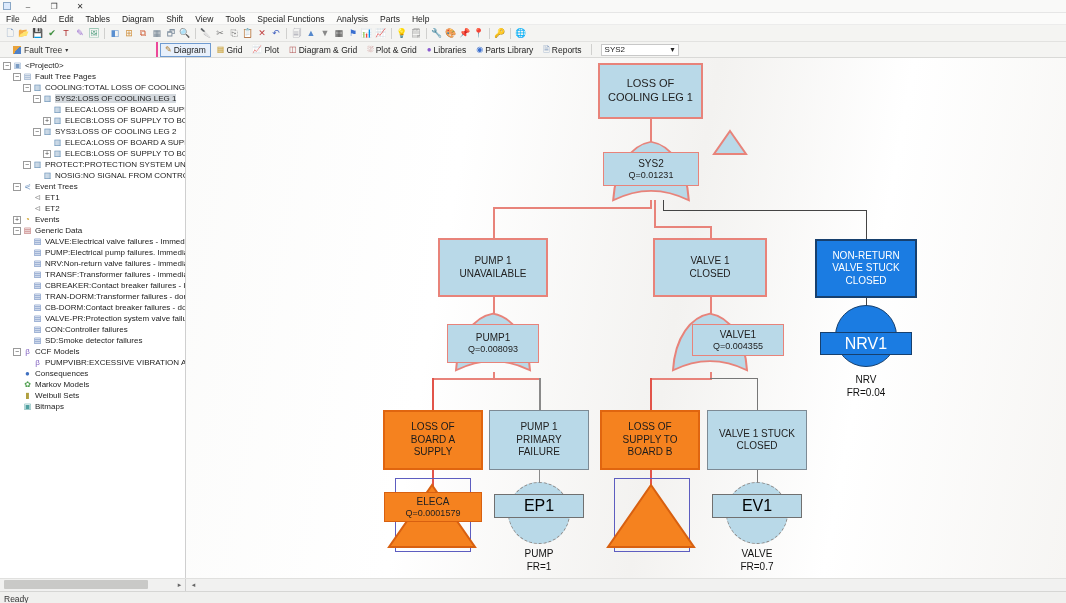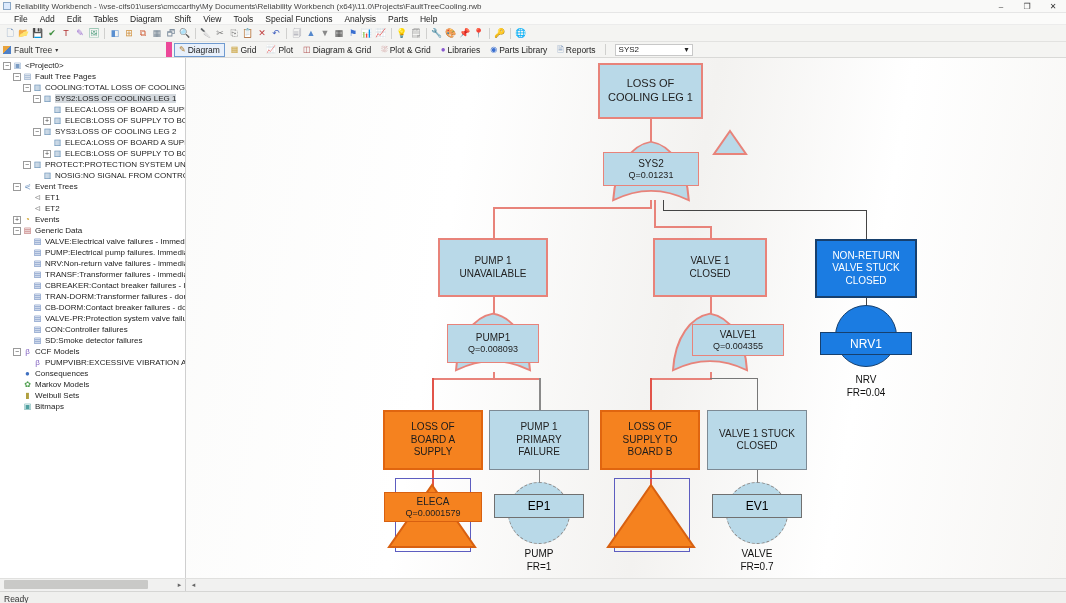--- a/index.html
+++ b/index.html
@@ -6,30 +6,30 @@
   html,body { width:1066px; height:603px; overflow:hidden;
     font-family:"Liberation Sans", sans-serif; background:#fff; }
   .titlebar { height:13px; background:#f9f9f8; display:flex; align-items:center;
     border-bottom:1px solid #e6e6e6; font-size:8px; color:#444; }
   .titlebar .appicon { width:8px; height:8px; margin:0 4px 0 3px; border:1px solid #8aa7c6;
     background:#dceafd; }
   .titlebar .title { flex:1; white-space:nowrap; overflow:hidden; }
   .wincontrols { display:flex; }
   .wincontrols span { width:26px; text-align:center; font-size:8px; color:#333; cursor:default; }
   .menubar { height:12px; background:#fbfbfa; display:flex; align-items:center;
-    font-size:8.5px; color:#222; border-bottom:1px solid #ececec; padding-left:8px; }
+    font-size:8.5px; color:#222; border-bottom:1px solid #ececec; padding-left:0; }
   .menubar span { padding:0 6px; }
   .toolbar1 { height:17px; background:#f4f4f2; border-bottom:1px solid #e2e2e0;
     display:flex; align-items:center; padding-left:3px; font-size:10px; }
   .tbicon { width:14px; height:13px; display:inline-flex; align-items:center; justify-content:center;
     font-size:9px; line-height:1; }
   .tbsep { width:1px; height:11px; background:#d0d0ce; margin:0 3px; }
   .row2 { height:16px; display:flex; background:#f4f4f2; border-bottom:1px solid #d9d9d7; }
-  .paneheader { width:172px; display:flex; align-items:center; font-size:8.5px; color:#333;
-    border-right:6px solid #ec4899; padding-left:3px; background:#f4f4f2; }
+  .paneheader { width:158px; display:flex; align-items:center; font-size:8.5px; color:#333;
+    border-right:2px solid #ec4899; padding-left:13px; background:#f4f4f2; }
   .paneheader .ph-icon { width:8px; height:8px; margin-right:3px;
     background:linear-gradient(135deg,#e8a33c 50%,#4f81c7 50%); }
   .toolbar2 { flex:1; display:flex; align-items:center; font-size:8.5px; color:#222; padding-left:2px; }
   .viewbtn { display:flex; align-items:center; padding:1px 4px; margin-right:2px; white-space:nowrap; }
   .viewbtn .vicon { margin-right:2px; font-size:8px; }
   .viewbtn.active { border:1px solid #6f9bd1; background:#e8f0fb; }
   .combo { display:flex; align-items:center; justify-content:space-between; width:78px; height:12px;
     background:#fff; border:1px solid #c8c8c8; font-size:8px; padding:0 3px; margin-left:6px; }
   .content { position:relative; width:1066px; height:520px; display:flex; }
   .sidebar { width:186px; height:520px; border-right:1px solid #cfcfcf; background:#fff;
@@ -47,21 +47,21 @@
   .box { position:absolute; display:flex; align-items:center; justify-content:center;
     text-align:center; font-size:10px; line-height:1.25; color:#222; white-space:pre-line; }
   .lightblue { background:var(--c-lightblue,#b9d9e8); border:2px solid var(--c-salmon,#e8837a); }
   .lightblue-gray { background:var(--c-lightblue,#b9d9e8); border:1px solid #7d8a94; }
   .orangebox { background:var(--c-orange,#f5821f); border:2px solid #e0650f; color:#1c1c1c; }
   .brightblue { background:var(--c-brightblue,#1b7ce2); border:2px solid #17406e; color:#fff; }
   .gate-label { position:absolute; background:var(--c-lightblue,#b9d9e8);
     border:1.5px solid var(--c-salmon,#e8837a); text-align:center; font-size:10px; line-height:1.3;
     display:flex; flex-direction:column; justify-content:center; color:#222; }
   .gate-label .q { font-size:9px; }
-  .ev-label { position:absolute; text-align:center; font-size:12px; display:flex; align-items:center;
+  .ev-label { position:absolute; text-align:center; font-size:16px; display:flex; align-items:center;
     justify-content:center; }
   .circle { position:absolute; border-radius:50%; }
   .conn { position:absolute; }
   .caption { position:absolute; text-align:center; font-size:10px; line-height:1.3; color:#111;
     white-space:pre-line; }
   svg.gate, svg.tri { position:absolute; }
   .bluerect { position:absolute; border:1px solid #5d5dc0; background:transparent; }
   .scrollrow { height:13px; display:flex; background:#f4f4f2; border-top:1px solid #e0e0de; }
   .sb { position:relative; background:#f1f1f0; height:12px; }
   .sb-panel { width:186px; border-right:1px solid #cfcfcf; }
@@ -70,21 +70,20 @@
   .sb .arrow { position:absolute; top:0; width:11px; height:11px; font-size:7px; color:#666;
     display:flex; align-items:center; justify-content:center; }
   .statusbar { height:15px; background:#f0f0ee; border-top:1px solid #d6d6d4; font-size:8.5px;
     color:#333; display:flex; align-items:center; padding-left:4px; }
 </style>
 </head>
 <body>
 
 <div class="titlebar">
   <span class="appicon"></span>
-  <span class="title">Reliability Workbench - \\vse-cifs01\users\cmccarthy\My Documents\Reliability Workbench (x64)\11.0\Projects\FaultTreeCooling.rwb</span>
   <span class="wincontrols">
     <span>–</span>
     <span>❐</span>
     <span>✕</span>
   </span>
 </div>
 
 <div class="menubar" id="menubar">
     <span>File</span>
     <span>Add</span>

